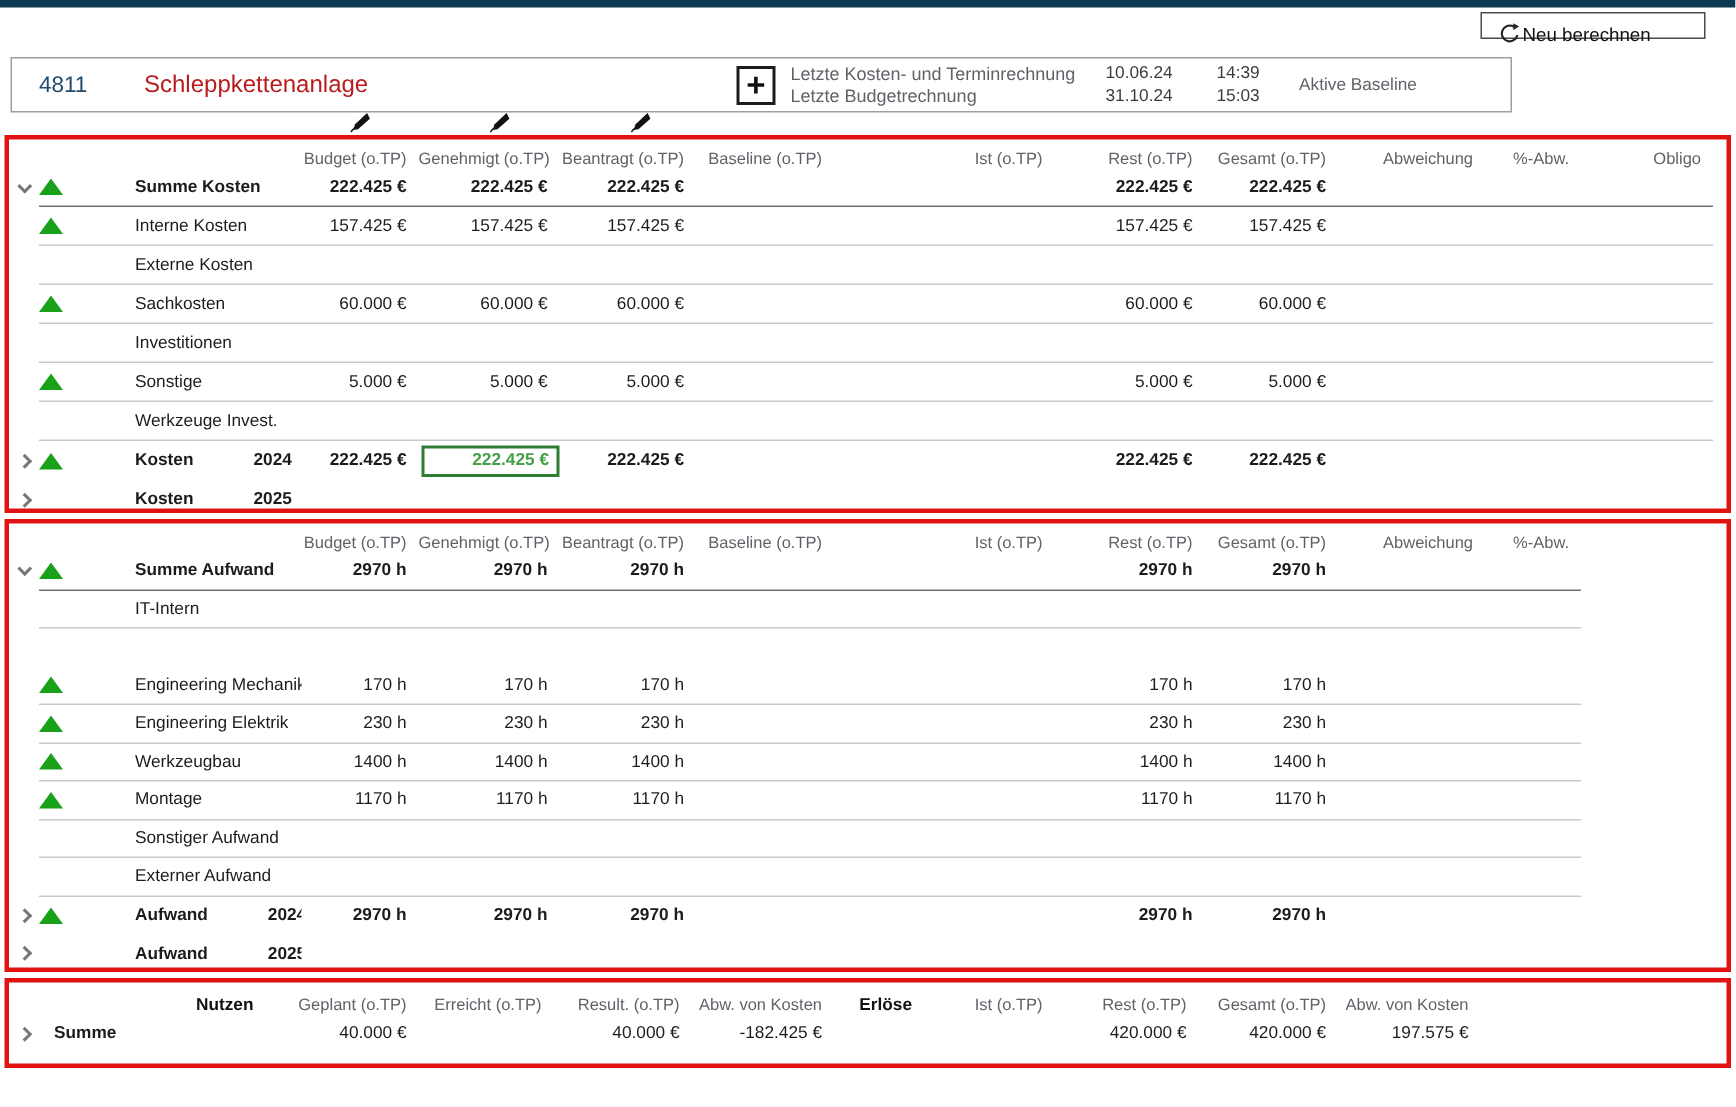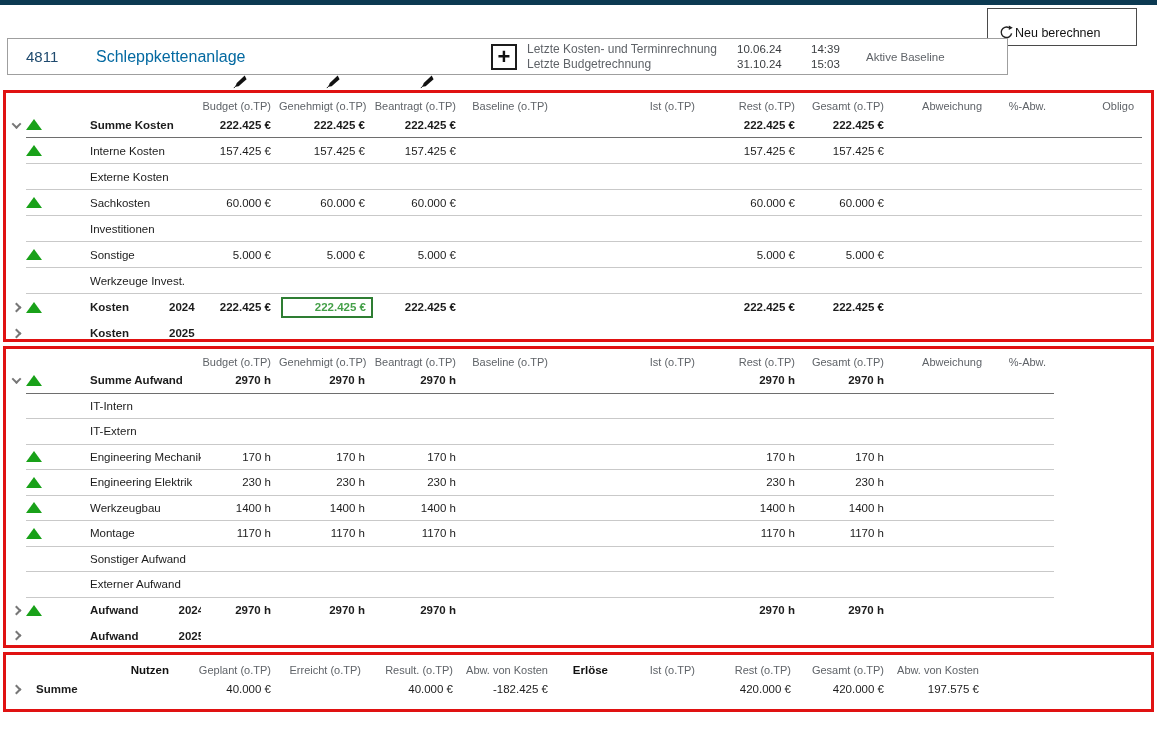--- a/index.html
+++ b/index.html
@@ -5,32 +5,32 @@
   * { margin:0; padding:0; box-sizing:border-box; }
   html,body { background:#fff; }
   body {
     font-family:"Liberation Sans", sans-serif;
     width:1157px; height:738px; position:relative; overflow:hidden;
     color:#1c1c1c;
   }
   
   .topbar { position:absolute; top:0; left:0; width:1157px; height:5px; background:#0c3a52; }
   .recalc-btn {
-    position:absolute; top:8px; right:20px; height:38px; min-width:150px;
+    position:absolute; top:8px; right:20px; height:18px; min-width:150px;
     background:#fff; border:1px solid #4a4a4a; display:flex; align-items:center;
     gap:0; padding:11px 14px 0 10px; font-size:12.5px; color:#111; cursor:pointer;
   }
   .recalc-btn svg { display:block; }
   
   .header-box {
     position:absolute; top:38px; left:7px; width:1001px; height:37px;
     border:1px solid #9f9f9f; background:#fff; display:flex; align-items:center;
   }
   .proj-id { color:#1f4a6e; font-size:15px; padding-left:18px; width:88px; }
-  .proj-name { color:#0369a1; font-size:16px; width:395px; }
+  .proj-name { color:#b91c1c; font-size:16px; width:395px; }
   .plus-btn {
     width:26px; height:26px; border:2px solid #1c1c1c; display:flex; align-items:center;
     justify-content:center; font-size:22px; font-weight:bold; color:#111; line-height:1;
     cursor:pointer; background:#fff; flex:0 0 auto;
   }
   .hdr-info { display:flex; margin-left:10px; align-items:center; }
   .hdr-labels { width:200px; font-size:12px; color:#5f6368; line-height:15px; }
   .hdr-dates  { width:62px;  font-size:11.5px; color:#3a3d40; line-height:15px; margin-left:10px; }
   .hdr-times  { width:40px;  font-size:11.5px; color:#3a3d40; line-height:15px; margin-left:12px; }
   .hdr-baseline { font-size:11.5px; color:#5f6368; margin-left:15px; }
@@ -418,37 +418,20 @@
           <span class="c"></span>
           <span class="c"></span>
           <span class="c"></span>
           <span class="c"></span>
           <span class="c"></span>
         </div>
       </div>
 
       <div class="row data">
         <span class="gutter"></span>
-        <div class="cells t2c" data-sep="light">
-          <span class="c labcell">
-            <span class="tri"></span>
-            <span class="lbl">IT-Extern</span>
-            <span class="year"></span>
-            <span class="chk"></span>
-          </span>
-          <span class="c"></span>
-          <span class="c"></span>
-          <span class="c"></span>
-          <span class="c"></span>
-          <span class="c"></span>
-          <span class="c"></span>
-          <span class="c"></span>
-          <span class="c"></span>
-          <span class="c"></span>
-        </div>
       </div>
 
       <div class="row data">
         <span class="gutter"></span>
         <div class="cells t2c" data-sep="light">
           <span class="c labcell">
             <span class="tri" data-on="1"></span>
             <span class="lbl">Engineering Mechanik</span>
             <span class="year"></span>
             <span class="chk"></span>

